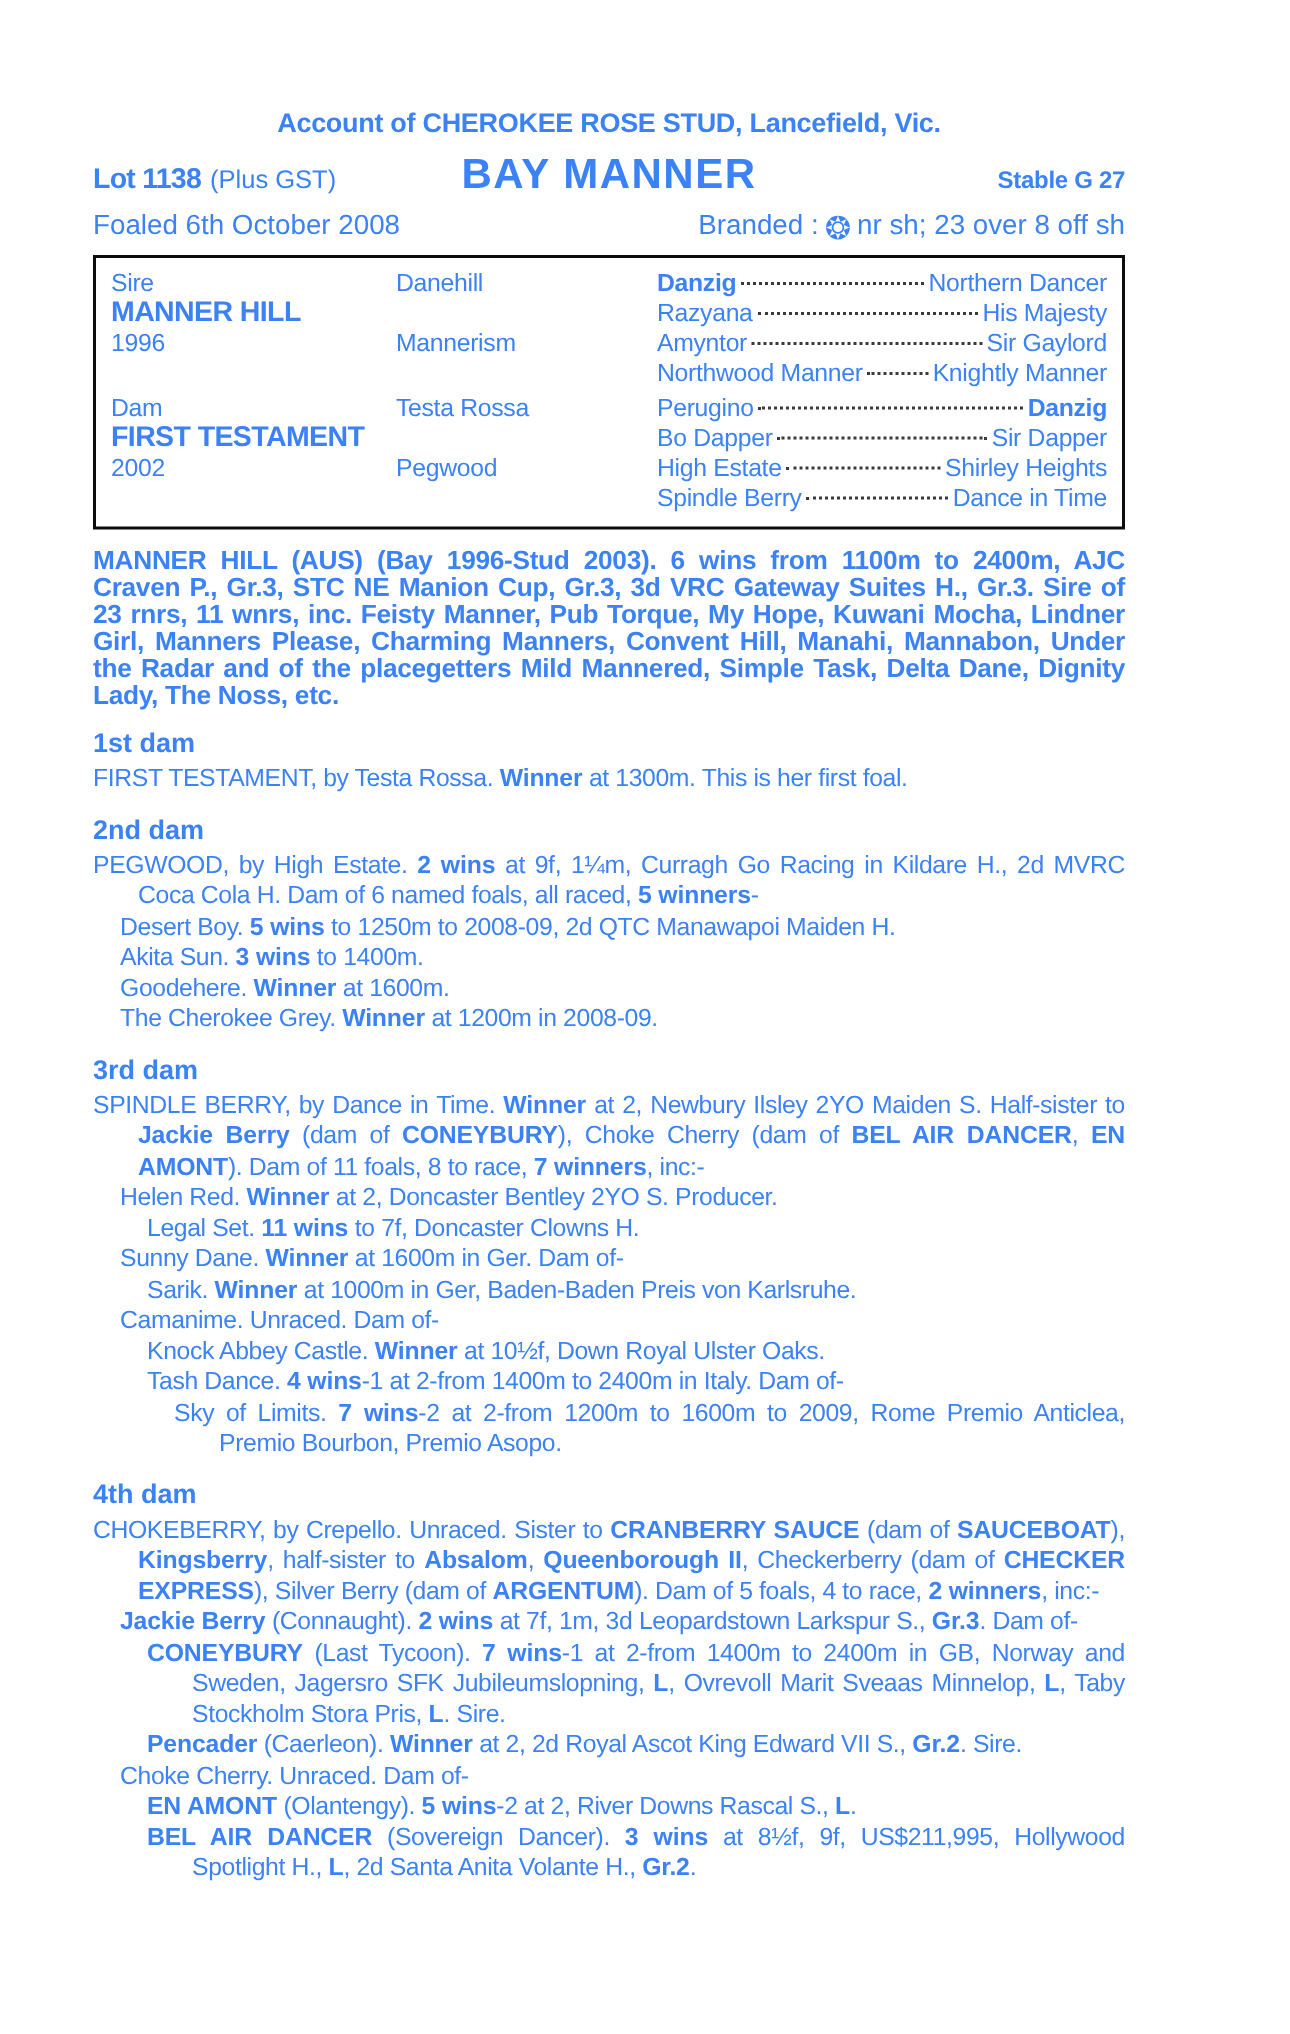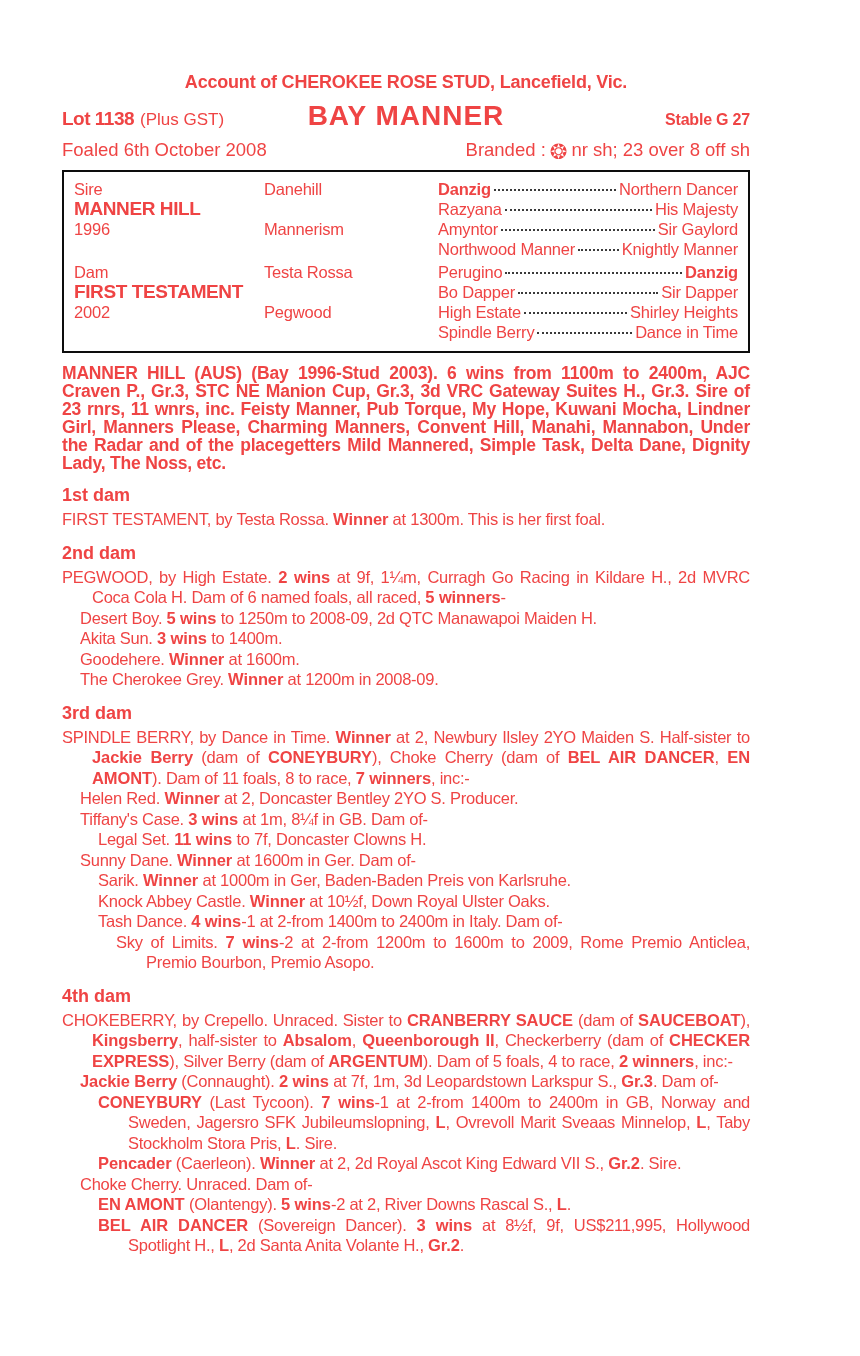--- a/index.html
+++ b/index.html
@@ -1,17 +1,17 @@
 <!DOCTYPE html>
 <html><head>
 <meta charset="utf-8">
 <style>
   html,body{margin:0;padding:0;background:#fff;}
   .page{position:relative;width:860px;height:1356px;background:#fff;overflow:hidden;
-        font-family:"Liberation Sans","DejaVu Sans",sans-serif;color:#ef4444;}
+        font-family:"Liberation Sans","DejaVu Sans",sans-serif;color:#3b82f6;}
   .content{position:absolute;left:62px;top:72px;width:688px;}
 
   
   .account{font-weight:bold;font-size:18px;text-align:center;letter-spacing:-0.2px;margin-bottom:7px;}
   .lot-row{display:grid;grid-template-columns:1fr auto 1fr;align-items:baseline;margin-bottom:7px;}
   .lot-left{white-space:nowrap;}
   .lot-no{font-weight:bold;font-size:19px;letter-spacing:-0.5px;margin-top:36px;}
   .gst{font-size:17px;margin-left:6px;}
   .horse-title{font-weight:bold;font-size:28px;letter-spacing:1px;text-align:center;}
   .stable{font-weight:bold;font-size:16px;text-align:right;letter-spacing:-0.2px;}
@@ -153,24 +153,24 @@
       <p class="para l1"><span>Desert Boy. </span><span class="b">5 wins</span><span> to 1250m to 2008-09, 2d QTC Manawapoi Maiden H.</span></p>
       <p class="para l1"><span>Akita Sun. </span><span class="b">3 wins</span><span> to 1400m.</span></p>
       <p class="para l1"><span>Goodehere. </span><span class="b">Winner</span><span> at 1600m.</span></p>
       <p class="para l1"><span>The Cherokee Grey. </span><span class="b">Winner</span><span> at 1200m in 2008-09.</span></p>
     </div>
 
     <div class="section">
       <div class="section-heading">3rd dam</div>
       <p class="para l0"><span>SPINDLE BERRY, by Dance in Time. </span><span class="b">Winner</span><span> at 2, Newbury Ilsley 2YO Maiden S. Half-sister to </span><span class="b">Jackie Berry</span><span> (dam of </span><span class="b">CONEYBURY</span><span>), Choke Cherry (dam of </span><span class="b">BEL AIR DANCER</span><span>, </span><span class="b">EN AMONT</span><span>). Dam of 11 foals, 8 to race, </span><span class="b">7 winners</span><span>, inc:-</span></p>
       <p class="para l1"><span>Helen Red. </span><span class="b">Winner</span><span> at 2, Doncaster Bentley 2YO S. Producer.</span></p>
-      <p class="para l1"><span>Tiffany's Case. </span><span class="b">3 wins</span><span> at 1m, 8¼f in GB. Dam of-</span></p>
       <p class="para l2"><span>Legal Set. </span><span class="b">11 wins</span><span> to 7f, Doncaster Clowns H.</span></p>
       <p class="para l1"><span>Sunny Dane. </span><span class="b">Winner</span><span> at 1600m in Ger. Dam of-</span></p>
       <p class="para l2"><span>Sarik. </span><span class="b">Winner</span><span> at 1000m in Ger, Baden-Baden Preis von Karlsruhe.</span></p>
+      <p class="para l1"><span>Camanime. Unraced. Dam of-</span></p>
       <p class="para l2"><span>Knock Abbey Castle. </span><span class="b">Winner</span><span> at 10½f, Down Royal Ulster Oaks.</span></p>
       <p class="para l2"><span>Tash Dance. </span><span class="b">4 wins</span><span>-1 at 2-from 1400m to 2400m in Italy. Dam of-</span></p>
       <p class="para l3"><span>Sky of Limits. </span><span class="b">7 wins</span><span>-2 at 2-from 1200m to 1600m to 2009, Rome Premio Anticlea, Premio Bourbon, Premio Asopo.</span></p>
     </div>
 
     <div class="section">
       <div class="section-heading">4th dam</div>
       <p class="para l0"><span>CHOKEBERRY, by Crepello. Unraced. Sister to </span><span class="b">CRANBERRY SAUCE</span><span> (dam of </span><span class="b">SAUCEBOAT</span><span>), </span><span class="b">Kingsberry</span><span>, half-sister to </span><span class="b">Absalom</span><span>, </span><span class="b">Queenborough II</span><span>, Checkerberry (dam of </span><span class="b">CHECKER EXPRESS</span><span>), Silver Berry (dam of </span><span class="b">ARGENTUM</span><span>). Dam of 5 foals, 4 to race, </span><span class="b">2 winners</span><span>, inc:-</span></p>
       <p class="para l1"><span class="b">Jackie Berry</span><span> (Connaught). </span><span class="b">2 wins</span><span> at 7f, 1m, 3d Leopardstown Larkspur S., </span><span class="b">Gr.3</span><span>. Dam of-</span></p>
       <p class="para l2"><span class="b">CONEYBURY</span><span> (Last Tycoon). </span><span class="b">7 wins</span><span>-1 at 2-from 1400m to 2400m in GB, Norway and Sweden, Jagersro SFK Jubileumslopning, </span><span class="b">L</span><span>, Ovrevoll Marit Sveaas Minnelop, </span><span class="b">L</span><span>, Taby Stockholm Stora Pris, </span><span class="b">L</span><span>. Sire.</span></p>

